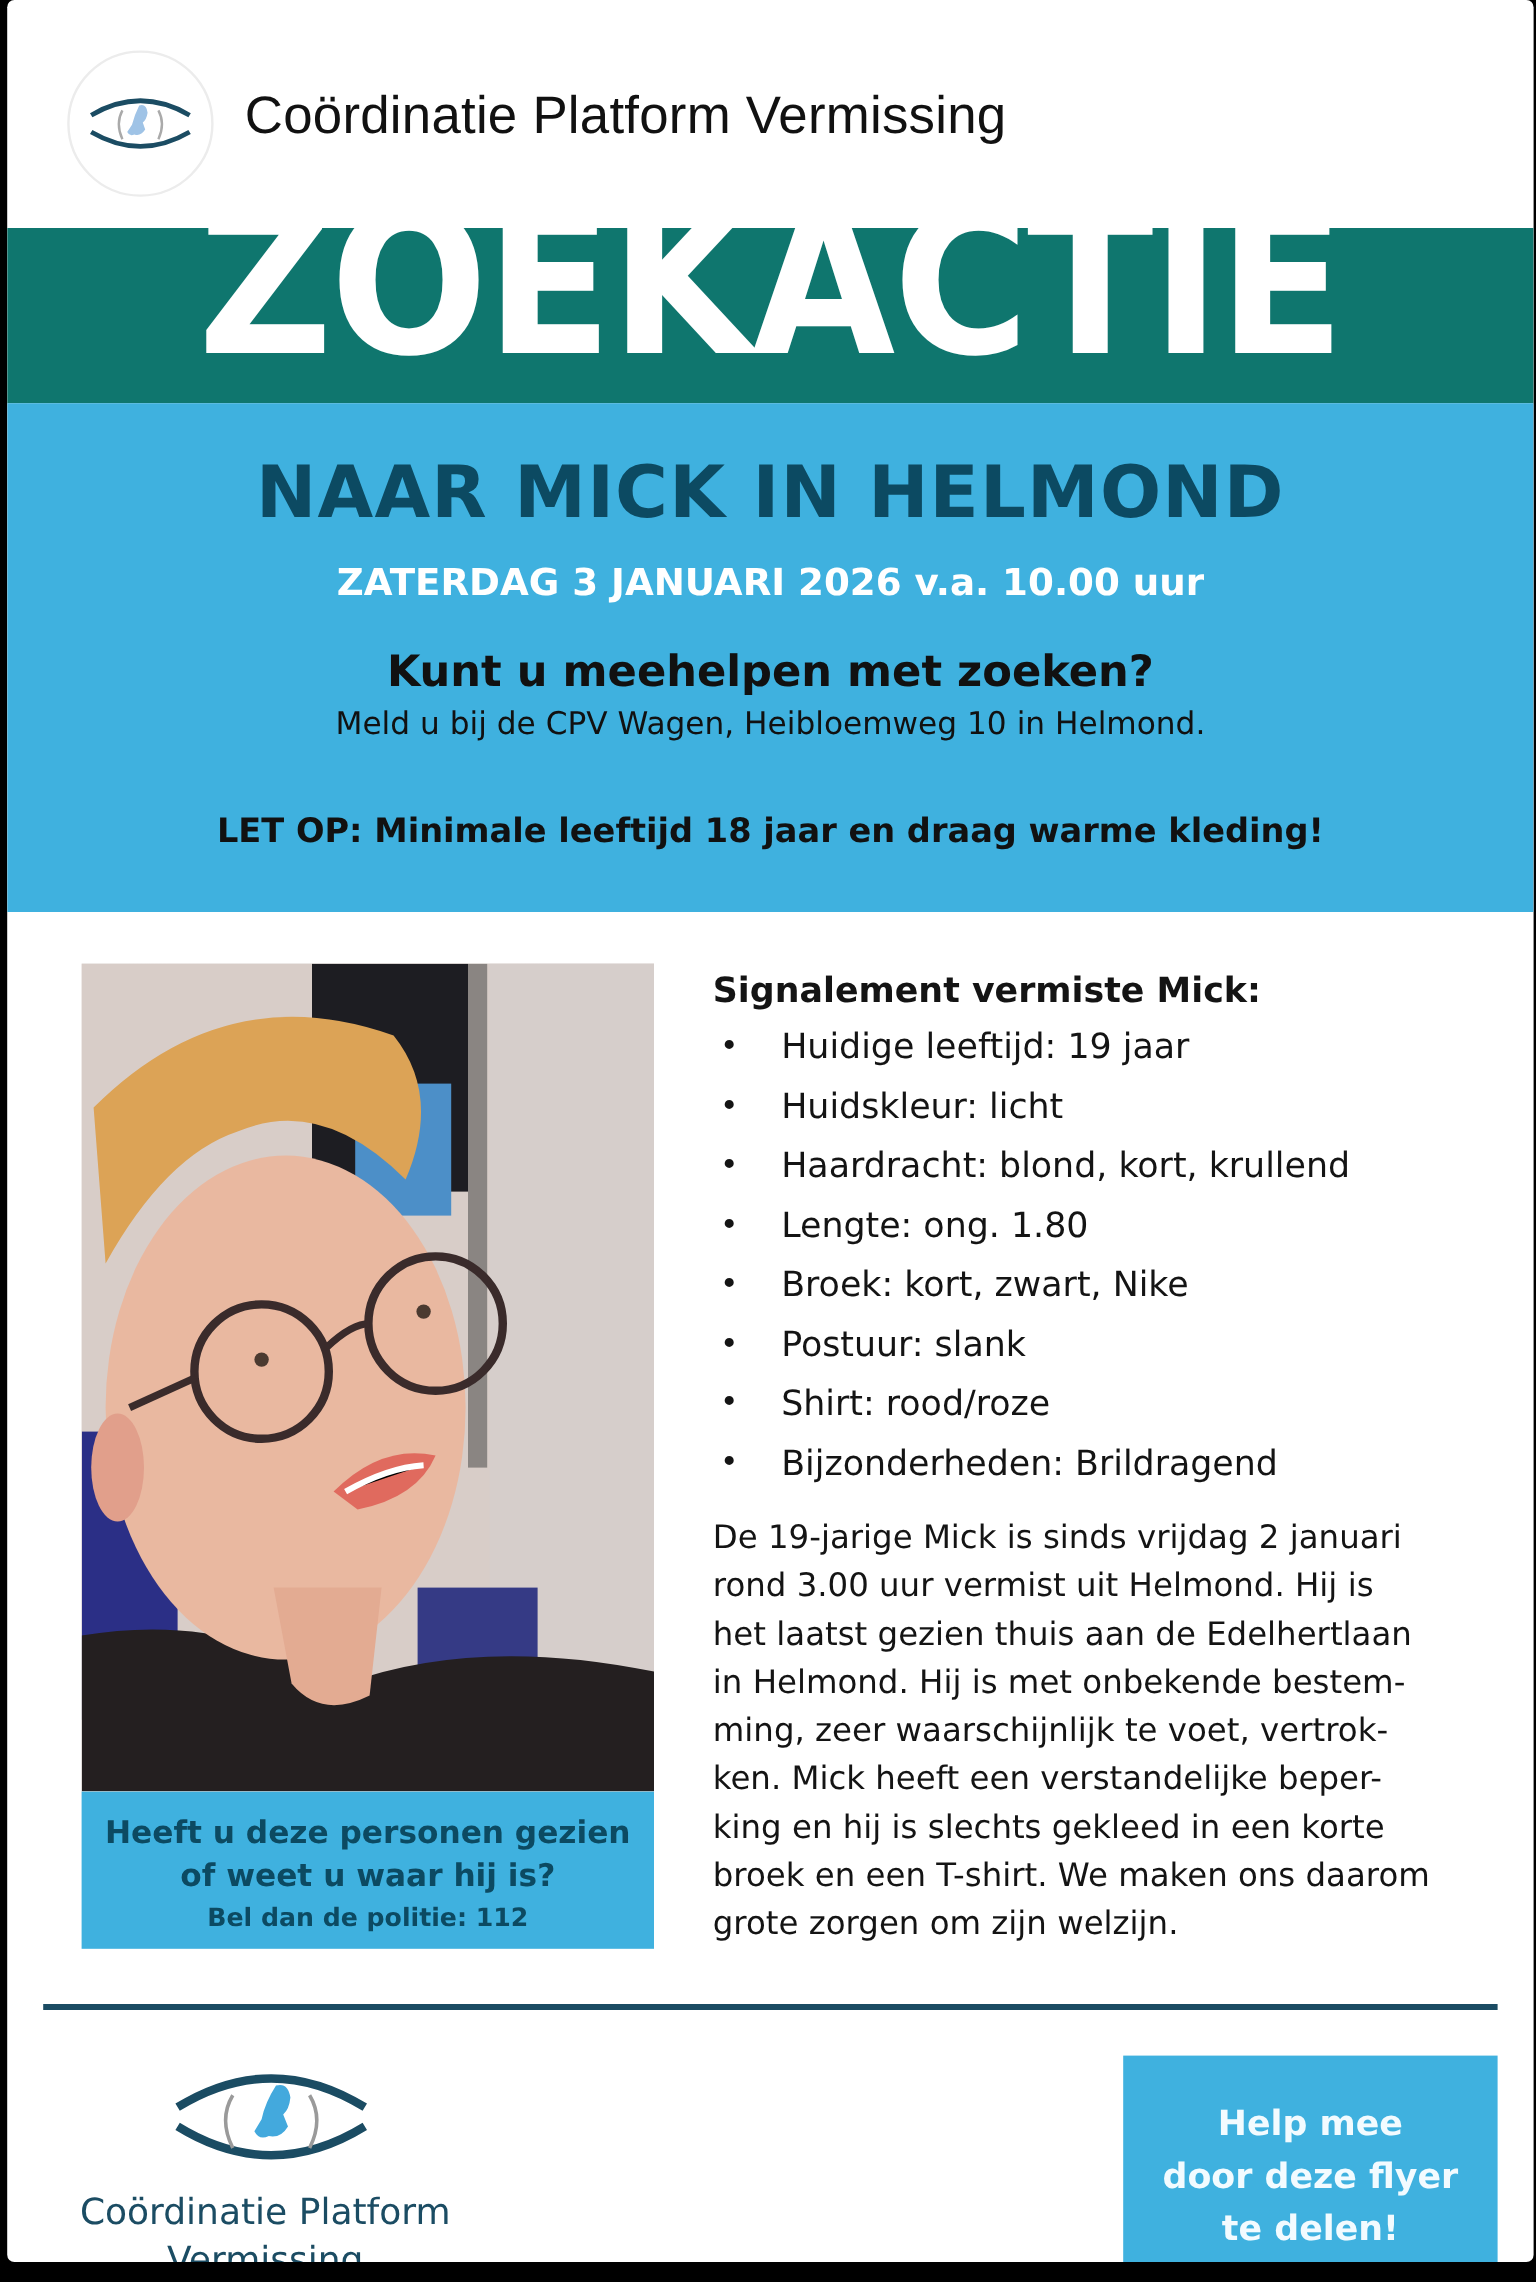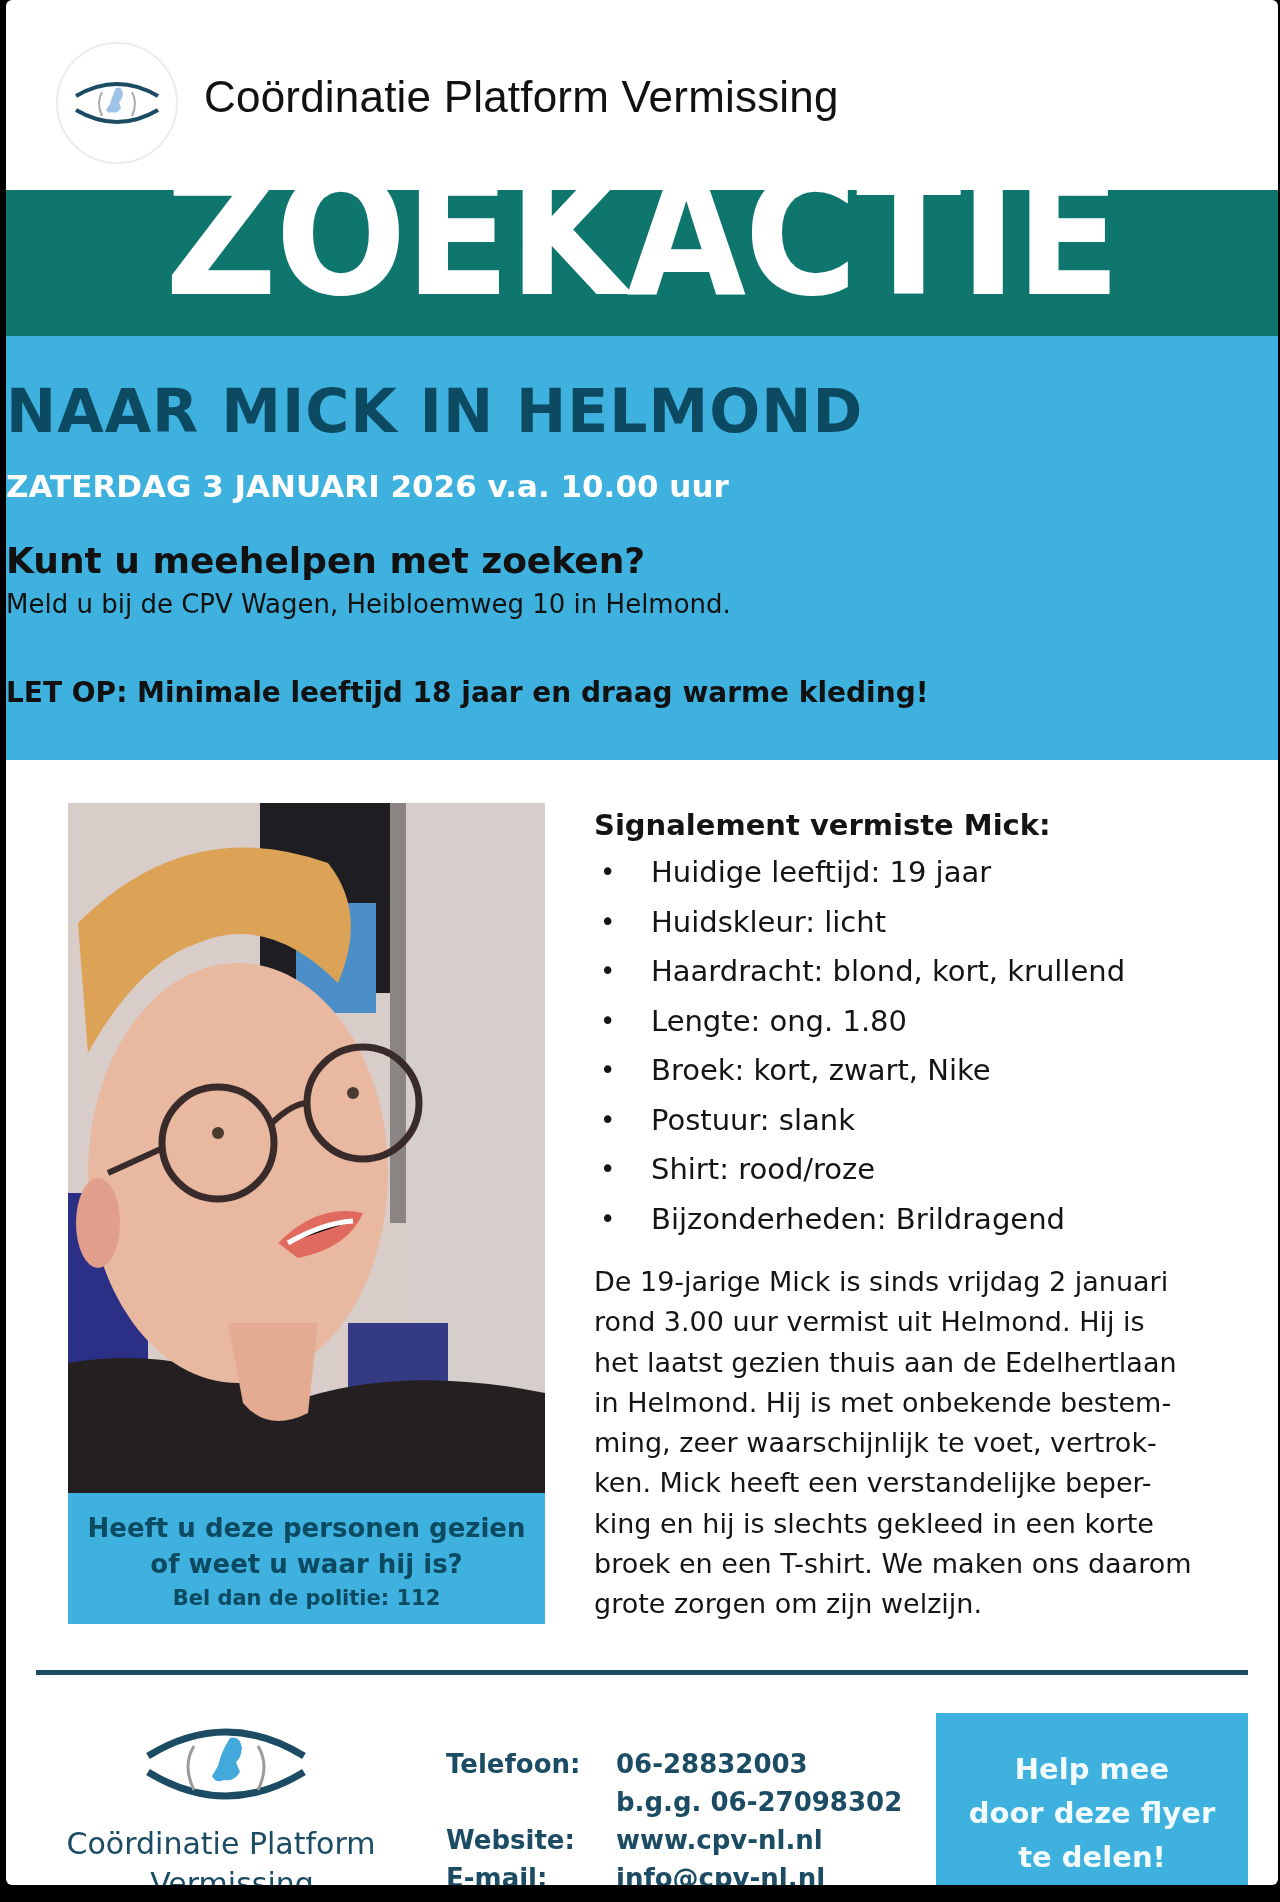--- a/index.html
+++ b/index.html
@@ -8,42 +8,42 @@
   .card { position:absolute; left:6px; top:0; width:1272px; height:1885px; background:#fff;
           border-radius:6px; overflow:hidden; }
   .hdr-logo { position:absolute; left:50px; top:42px; width:118px; height:118px; border-radius:50%;
               border:2px solid #ececec; background:#fff; }
   .hdr-title { position:absolute; left:198px; top:72px; font-size:44px; color:#111; letter-spacing:0.2px;
                font-family:"Liberation Sans", sans-serif; font-weight:normal; white-space:nowrap; }
   .band-dark { position:absolute; left:0; top:190px; width:1272px; height:146px; background:#0f766e; overflow:hidden; }
   .zoek { position:absolute; left:0; width:1272px; top:-52px; text-align:center; font-size:168px; font-weight:bold;
           color:#fff; font-family:"DejaVu Sans", sans-serif; letter-spacing:-2px; transform:scaleX(0.92); }
   .band-light { position:absolute; left:0; top:336px; width:1272px; height:424px; background:#3fb1df; }
-  .bl-line { position:absolute; left:0; width:1272px; white-space:nowrap; }
+  .bl-line { position:absolute; left:0; width:1272px; text-align:center; white-space:nowrap; }
   .naar { top:40px; font-size:60px; font-weight:bold; color:#0c4a62; letter-spacing:1px; }
   .zat { top:132px; font-size:31px; font-weight:bold; color:#fff; }
   .kunt { top:204px; font-size:36px; font-weight:bold; color:#111; }
   .meld { top:253px; font-size:26px; color:#111; }
   .letop { top:340px; font-size:28px; font-weight:bold; color:#111; }
   .photo { position:absolute; left:62px; top:803px; width:477px; height:690px; overflow:hidden;
            background:linear-gradient(90deg,#d9cfca 0%, #d7cbc6 60%, #cfc7c4 100%); }
   .caption { position:absolute; left:62px; top:1493px; width:477px; height:131px; background:#3fb1df; text-align:center; }
   .cap1 { margin-top:17px; font-size:26px; font-weight:bold; color:#0c4a62; line-height:36px; }
   .cap2 { font-size:21px; font-weight:bold; color:#0c4a62; margin-top:4px; }
   .right { position:absolute; left:588px; top:808px; width:640px; color:#141414; }
   .sig-h { font-size:29px; font-weight:bold; margin-bottom:6px; white-space:nowrap; }
   .sig-list { list-style:none; padding:0; margin:0; }
   .sig-list li { font-size:29px; height:49.5px; line-height:49.5px; position:relative; padding-left:57px; white-space:nowrap; }
   .sig-list li::before { content:"•"; position:absolute; left:6px; top:0; font-size:26px; }
   .desc { margin-top:18px; font-size:27px; line-height:40.3px; }
   .desc div { white-space:nowrap; }
   .divider { position:absolute; left:30px; top:1670px; width:1212px; height:5px; background:#1b4c63; }
   .f-logo { position:absolute; left:136px; top:1716px; width:168px; height:100px; }
   .f-name { position:absolute; left:30px; top:1826px; width:370px; text-align:center; font-size:30px; color:#1b4c63; white-space:nowrap; }
-  .f-name2 { position:absolute; left:41px; top:1866px; width:370px; text-align:center; font-size:30px; color:#1b4c63; white-space:nowrap; }
+  .f-name2 { position:absolute; left:30px; top:1866px; width:370px; text-align:center; font-size:30px; color:#1b4c63; white-space:nowrap; }
   .contacts { position:absolute; left:440px; top:1745px; color:#1b4c63; font-weight:bold; font-size:26px; line-height:38px; }
   .c-row { display:flex; white-space:nowrap; }
   .c-lab { width:170px; }
   .share { position:absolute; left:930px; top:1713px; width:312px; height:200px; background:#3fb1df; color:#f2fbff;
            font-weight:bold; font-size:29px; text-align:center; line-height:44px; padding-top:34px; box-sizing:border-box; }
 </style>
 </head>
 <body>
 
 <div class="card">
@@ -135,37 +135,19 @@
       <path d="M6 40 Q84 -8 162 40" stroke="#1b4c63" stroke-width="7" fill="none"></path>
       <path d="M6 56 Q84 104 162 56" stroke="#1b4c63" stroke-width="7" fill="none"></path>
       <path d="M52 30 Q40 50 52 74" stroke="#9a9a9a" stroke-width="3" fill="none"></path>
       <path d="M116 30 Q128 50 116 74" stroke="#9a9a9a" stroke-width="3" fill="none"></path>
       <path d="M88 22 q10 -3 12 10 q-1 10 -6 14 l4 10 q-6 10 -16 8 q-8 4 -12 -4 l6 -10 q3 -14 12 -28z" fill="#43a9dd"></path>
     </svg>
   </div>
   <div class="f-name">Coördinatie Platform</div>
   <div class="f-name2">Vermissing</div>
 
-  <div class="contacts">
-    <div class="c-row">
-      <span class="c-lab">Telefoon:</span>
-      <span>06-28832003</span>
-    </div>
-    <div class="c-row">
-      <span class="c-lab"></span>
-      <span>b.g.g. 06-27098302</span>
-    </div>
-    <div class="c-row">
-      <span class="c-lab">Website:</span>
-      <span>www.cpv-nl.nl</span>
-    </div>
-    <div class="c-row">
-      <span class="c-lab">E-mail:</span>
-      <span>info@cpv-nl.nl</span>
-    </div>
-  </div>
 
   <div class="share">
     <div>Help mee</div>
     <div>door deze flyer</div>
     <div>te delen!</div>
   </div>
 </div>
 
 </body></html>

